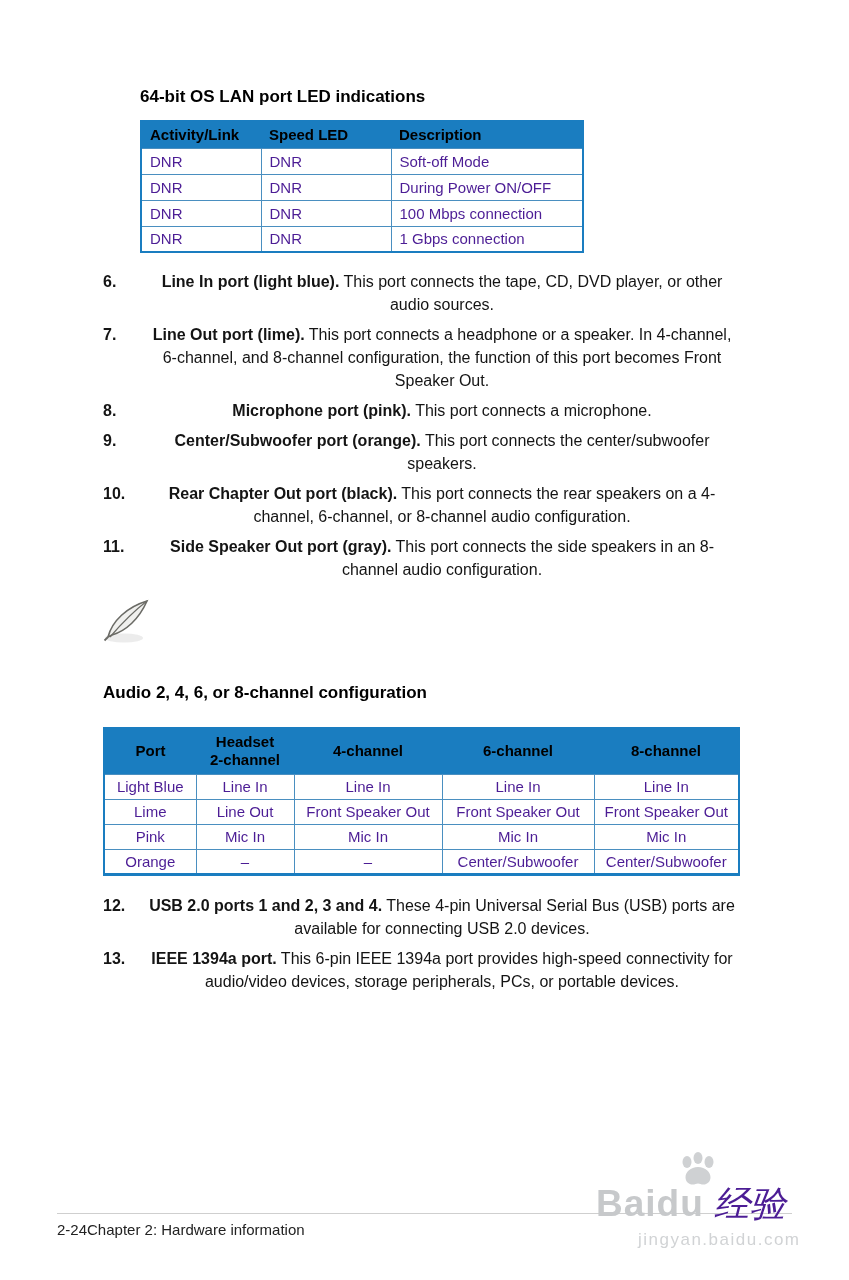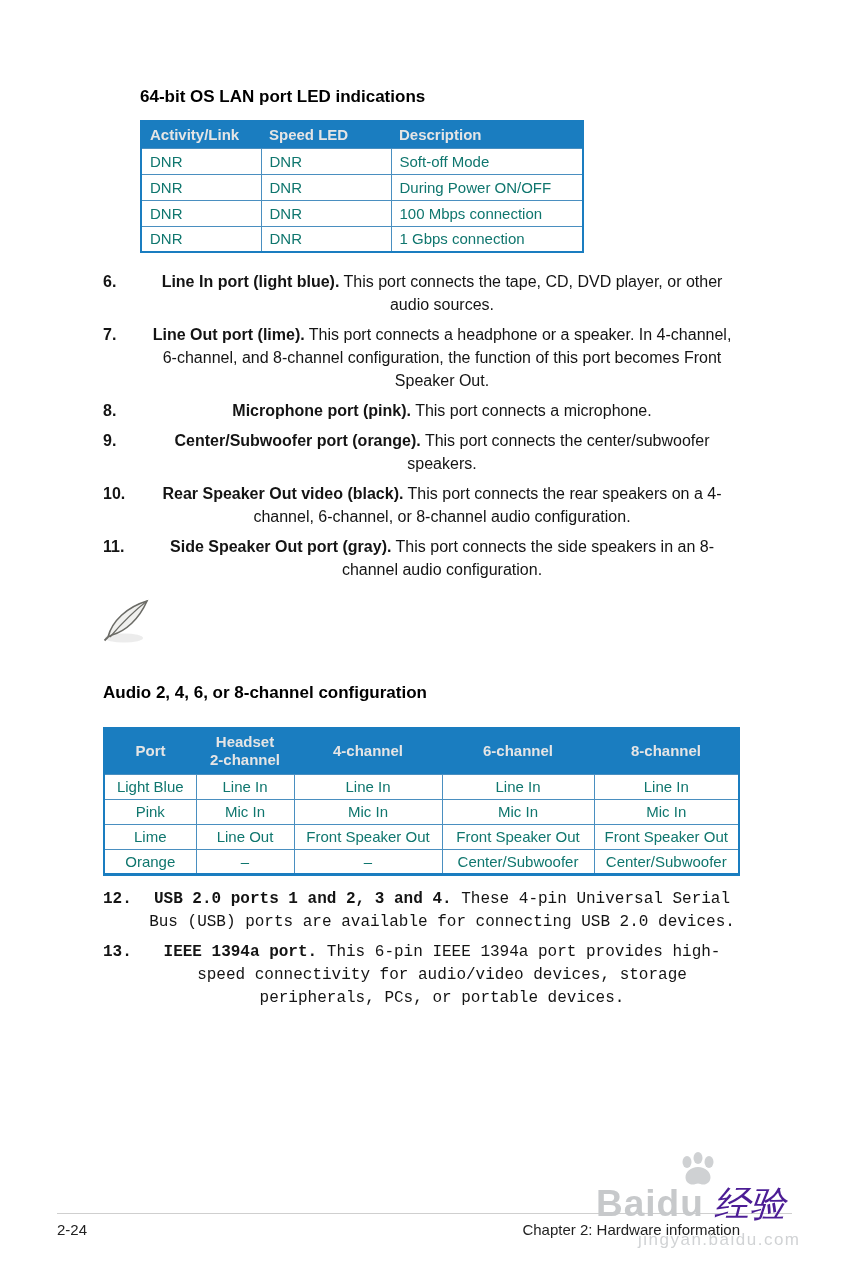--- a/index.html
+++ b/index.html
@@ -7,50 +7,50 @@
   body {
     width:849px; height:1280px; position:relative; overflow:hidden;
     font-family:"Liberation Sans", sans-serif; color:#141414;
   }
   .content { position:absolute; left:103px; top:87px; width:635px; }
   .title { font-size:17px; font-weight:bold; color:#000; }
   .indent { margin-left:37px; }
   .s2-title { margin-top:36px; }
 
   table { border-collapse:collapse; table-layout:fixed; font-size:15px; border:2px solid var(--table-border,#1A7DC0); }
-  th { background:var(--table-header,#1A7DC0); color:#e5e5e5; font-weight:bold; }
-  td { border:1px solid #4a8fc0; background:#fff; color:#0f766e; }
+  th { background:var(--table-header,#1A7DC0); color:#000000; font-weight:bold; }
+  td { border:1px solid #4a8fc0; background:#fff; color:#4c1d95; }
 
   .t1 { margin-top:13px; width:442px; }
   .t1 th { text-align:left; padding:4px 8px; height:27px; }
   .t1 td { text-align:left; padding:2px 8px; height:26px; }
 
   .t2 { margin-top:24px; width:635px; border-bottom-width:3px; }
   .t2 th { text-align:center; vertical-align:middle; white-space:pre-line; height:46px; padding:3px 2px; line-height:18px; }
   .t2 td { text-align:center; height:25px; padding:2px 2px; }
 
   .list { font-size:16px; line-height:23px; }
   .list1 { margin-top:17px; }
-  .list2 { margin-top:12px;font-family:Liberation Mono, monospace; }
+  .list2 { margin-top:18px; }
   .li { display:flex; margin-bottom:7px; }
   .li-num { width:43px; flex:none; font-weight:bold; }
   .li-body { flex:1;text-align:center; }
   .li-body .b { font-weight:bold; }
 
   .note { display:flex; align-items:flex-start; margin-top:14px; }
   .note-icon { width:89px; flex:none; padding-top:2px; }
   .note-text {
     flex:1; border-top:1px solid #9a9a9a; border-bottom:1px solid #9a9a9a;
     padding:9px 2px 10px 4px; font-size:15.5px; line-height:21px; color:#1a1a1a;
   }
 
   .footer {
     position:absolute; left:57px; right:57px; top:1213px;
     border-top:1px solid #cfcfcf; padding-top:7px;
-    display:flex; justify-content:space-between; font-size:15px; color:#222;
+    display:flex; font-size:15px; color:#222;
   }
   .footer .chapter { padding-right:52px; }
 
   .watermark { position:absolute; left:596px; top:1156px; pointer-events:none; z-index:5; }
   .watermark .paw { position:absolute; left:82px; top:-6px; }
   .wm-row { margin-top:24px; white-space:nowrap; }
   .wm-brand { font-size:37px; font-weight:bold; letter-spacing:1px; color:#c7c9cb; }
   .wm-cn { font-size:36px; margin-left:10px; color:#4c1d95;font-style:italic; }
   .wm-url { font-size:17px; letter-spacing:1.5px; color:#d1d3d5; margin-top:1px; margin-left:42px; }
 </style>
@@ -112,21 +112,21 @@
         <div class="li">
           <div class="li-num">8.</div>
           <div class="li-body"><span class="b">Microphone port (pink).</span><span> This port connects a microphone.</span></div>
         </div>
         <div class="li">
           <div class="li-num">9.</div>
           <div class="li-body"><span class="b">Center/Subwoofer port (orange).</span><span> This port connects the center/subwoofer speakers.</span></div>
         </div>
         <div class="li">
           <div class="li-num">10.</div>
-          <div class="li-body"><span class="b">Rear Speaker Out video (black).</span><span> This port connects the rear speakers on a 4-channel, 6-channel, or 8-channel audio configuration.</span></div>
+          <div class="li-body"><span class="b">Rear Chapter Out port (black).</span><span> This port connects the rear speakers on a 4-channel, 6-channel, or 8-channel audio configuration.</span></div>
         </div>
         <div class="li">
           <div class="li-num">11.</div>
           <div class="li-body"><span class="b">Side Speaker Out port (gray).</span><span> This port connects the side speakers in an 8-channel audio configuration.</span></div>
         </div>
       </div>
 
     <div class="note">
       <div class="note-icon">
         <svg width="48" height="46" viewBox="0 0 48 46" aria-hidden="true">
@@ -160,32 +160,32 @@
       </thead>
       <tbody>
           <tr>
             <td>Light Blue</td>
             <td>Line In</td>
             <td>Line In</td>
             <td>Line In</td>
             <td>Line In</td>
           </tr>
           <tr>
-            <td>Pink</td>
-            <td>Mic In</td>
-            <td>Mic In</td>
-            <td>Mic In</td>
-            <td>Mic In</td>
-          </tr>
-          <tr>
             <td>Lime</td>
             <td>Line Out</td>
             <td>Front Speaker Out</td>
             <td>Front Speaker Out</td>
             <td>Front Speaker Out</td>
+          </tr>
+          <tr>
+            <td>Pink</td>
+            <td>Mic In</td>
+            <td>Mic In</td>
+            <td>Mic In</td>
+            <td>Mic In</td>
           </tr>
           <tr>
             <td>Orange</td>
             <td>–</td>
             <td>–</td>
             <td>Center/Subwoofer</td>
             <td>Center/Subwoofer</td>
           </tr>
         </tbody>
     </table>

